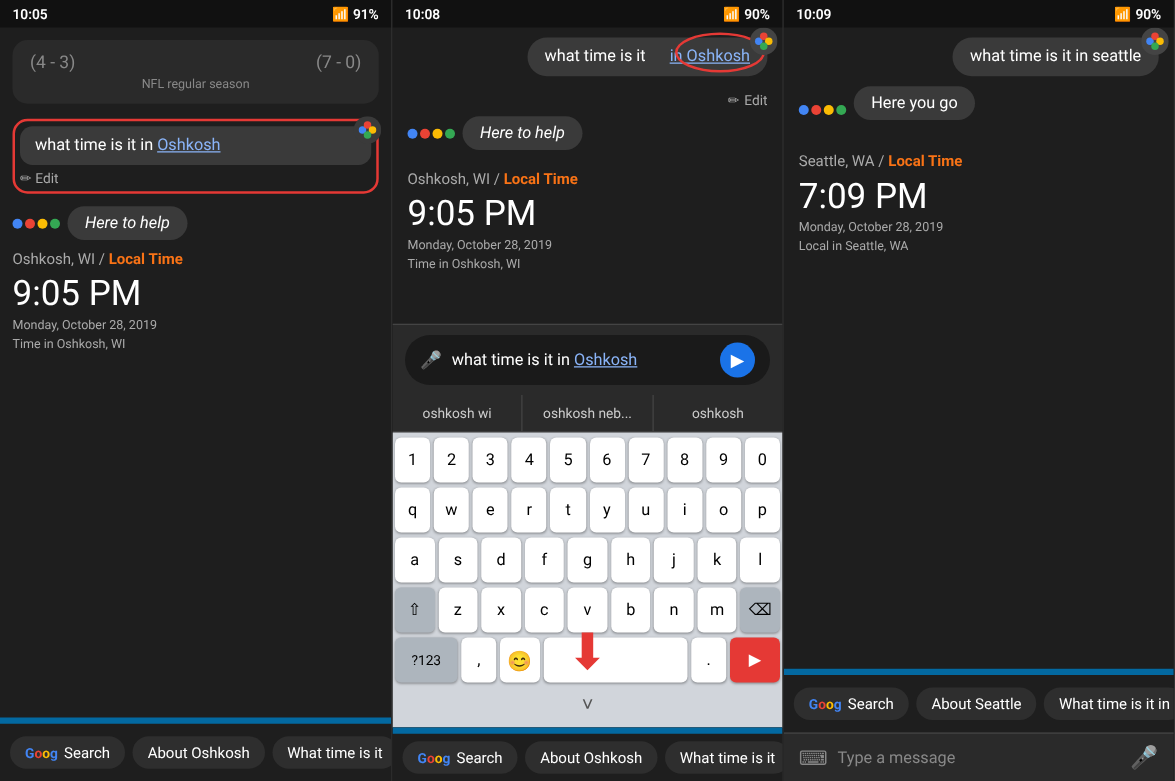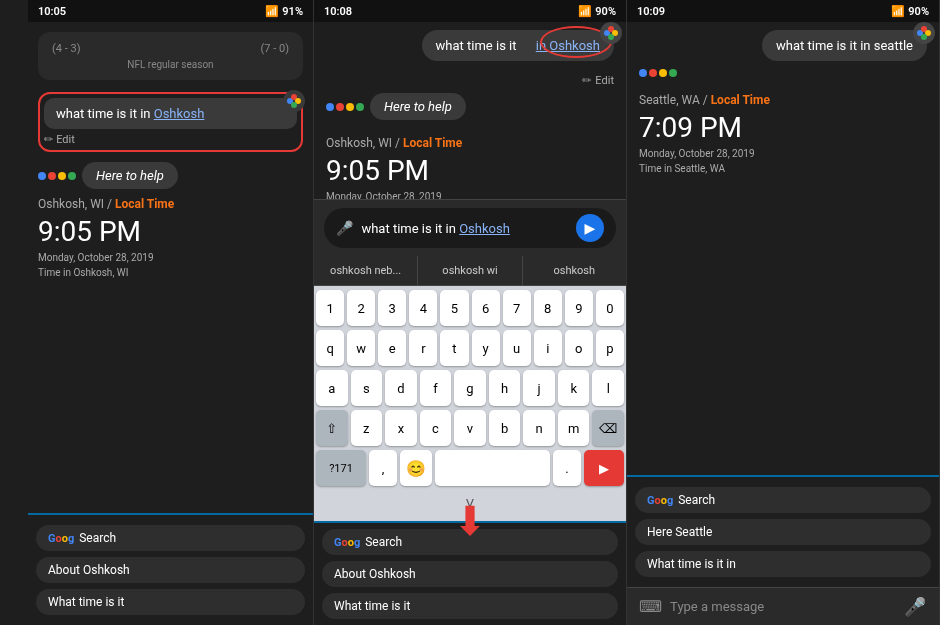--- a/index.html
+++ b/index.html
@@ -33,21 +33,20 @@
       font-size: 11px;
       font-weight: 600;
       height: 22px;
     }
     .status-icons { display: flex; gap: 3px; align-items: center; }
 
     
     .panel1 {
       width: 314px;
       flex: none;
-      padding-left: 28px;
     }
     .panel1 .content {
       flex: 1;
       padding: 10px;
       overflow: hidden;
       display: flex;
       flex-direction: column;
     }
     .nfl-score {
       background: #2a2a2a;
@@ -138,22 +137,21 @@
       font-size: 10px;
       color: #aaa;
       line-height: 1.5;
     }
 
     .bottom-actions {
       display: flex;
       gap: 6px;
       padding: 10px 8px;
       background: #1e1e1e;
-      border-top: 2px solid #0369a1;
-      flex-direction: column;
+      border-top: 5px solid #0369a1;
     }
     .action-chip {
       background: #2e2e2e;
       border-radius: 20px;
       padding: 6px 12px;
       color: #fff;
       font-size: 12px;
       display: flex;
       align-items: center;
       gap: 5px;
@@ -400,21 +398,21 @@
     <span>10:05</span>
     <div class="status-icons">
       <span>📶</span>
       <span>91%</span>
     </div>
   </div>
 
   <div class="content">
 
     <div class="nfl-score">
-      <div class="nfl-teams" style="font-size:11px;color:#888;font-weight:400;">
+      <div class="nfl-teams" style="font-size:14px;color:#888;font-weight:400;">
         <span>(4 - 3)</span>
         <span>(7 - 0)</span>
       </div>
       <div class="nfl-label">NFL regular season</div>
     </div>
 
     <div class="query-box-highlighted">
       <div class="query-bubble">
 
         <svg class="google-dot" viewBox="0 0 22 22">
@@ -529,22 +527,22 @@
     <div class="input-row">
       <span class="mic-icon-sm">🎤</span>
       <span class="input-text">
         <span>what time is it in </span><u>Oshkosh</u>
       </span>
       <div class="send-btn-blue">▶</div>
     </div>
   </div>
 
   <div class="suggestions-row">
+    <div class="suggestion-chip">oshkosh wi</div>
     <div class="suggestion-chip">oshkosh neb...</div>
-    <div class="suggestion-chip">oshkosh wi</div>
     <div class="suggestion-chip">oshkosh</div>
   </div>
 
   <div class="keyboard">
 
     <div class="key-row">
       <div class="key">1</div>
       <div class="key">2</div>
       <div class="key">3</div>
       <div class="key">4</div>
@@ -587,21 +585,21 @@
       <div class="key">x</div>
       <div class="key">c</div>
       <div class="key">v</div>
       <div class="key">b</div>
       <div class="key">n</div>
       <div class="key">m</div>
       <div class="key dark-key">⌫</div>
     </div>
 
     <div class="key-row">
-      <div class="key dark-key wide-key">?171</div>
+      <div class="key dark-key wide-key">?123</div>
       <div class="key dot-key">,</div>
       <div class="key emoji-key">😊</div>
       <div class="key space-key"></div>
       <div class="key dot-key">.</div>
       <div class="key send-key">▶</div>
     </div>
     <div class="kb-expand">˅</div>
   </div>
 
   <div class="bottom-actions" style="padding:6px 8px;">
@@ -644,39 +642,40 @@
       </div>
     </div>
 
     <div class="assistant-row">
       <div class="ga-dots">
         <div class="dot dot-b"></div>
         <div class="dot dot-r"></div>
         <div class="dot dot-y"></div>
         <div class="dot dot-g"></div>
       </div>
+      <div class="here-you-go">Here you go</div>
     </div>
 
     <div class="location-label" style="margin-top:8px;">
       <span>Seattle, WA</span> / <b>Local Time</b>
     </div>
     <div class="time-big">7:09 PM</div>
     <div class="time-detail">
       <span>Monday, October 28, 2019</span><br>
-      <span>Time in Seattle, WA</span>
+      <span>Local in Seattle, WA</span>
     </div>
   </div>
 
   <div class="bottom-actions">
     <div class="action-chip">
       <span class="g-icon"><span>G</span><span>o</span><span>o</span><span>g</span></span>
       <span>Search</span>
     </div>
     <div class="action-chip">
-      <span>Here Seattle</span>
+      <span>About Seattle</span>
     </div>
     <div class="action-chip">
       <span>What time is it in</span>
     </div>
   </div>
 
   <div class="p3-bottom">
     <span style="color:#888;font-size:16px;">⌨</span>
     <span class="p3-input">Type a message</span>
     <span class="mic-btn">🎤</span>

